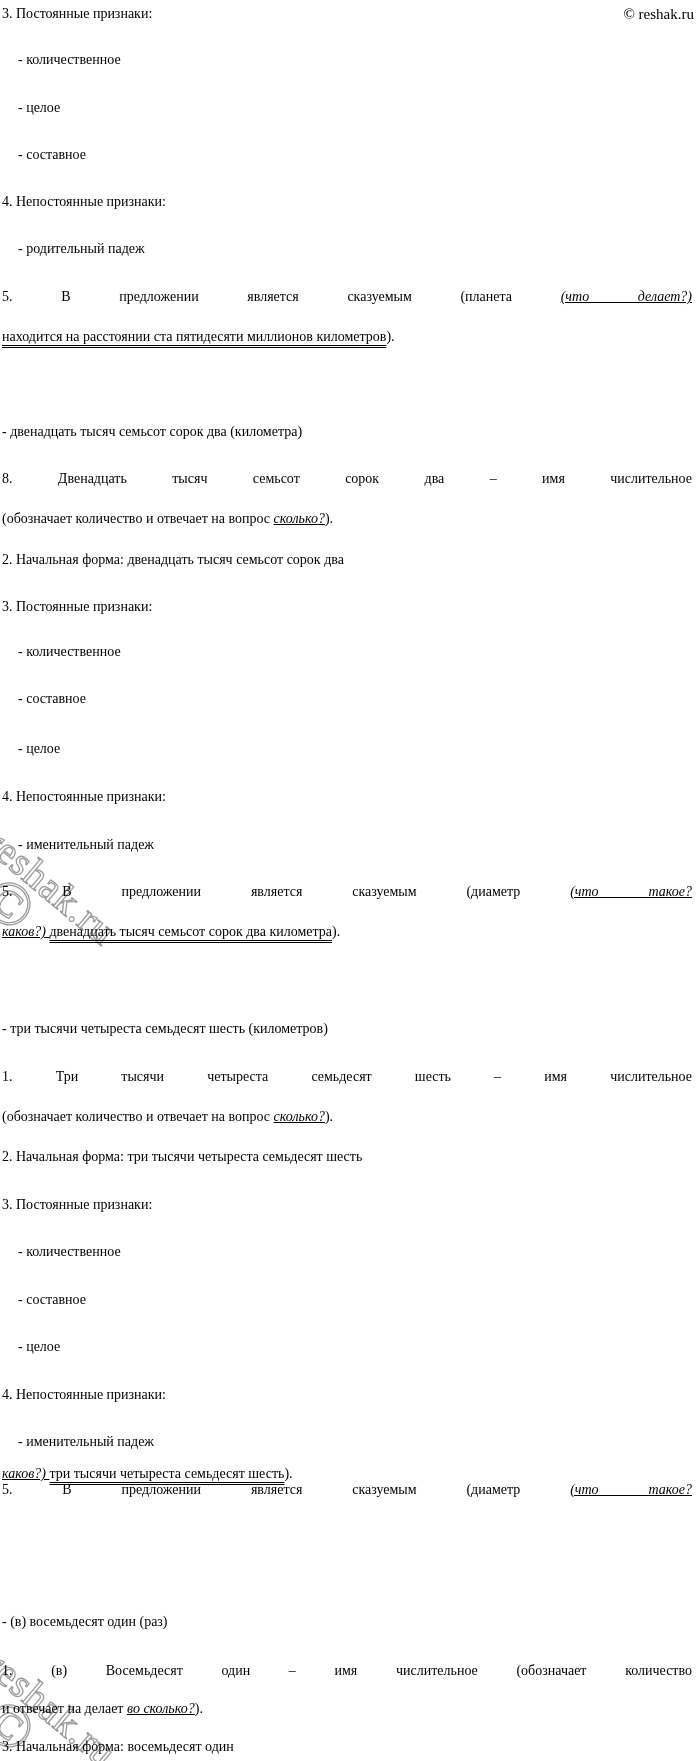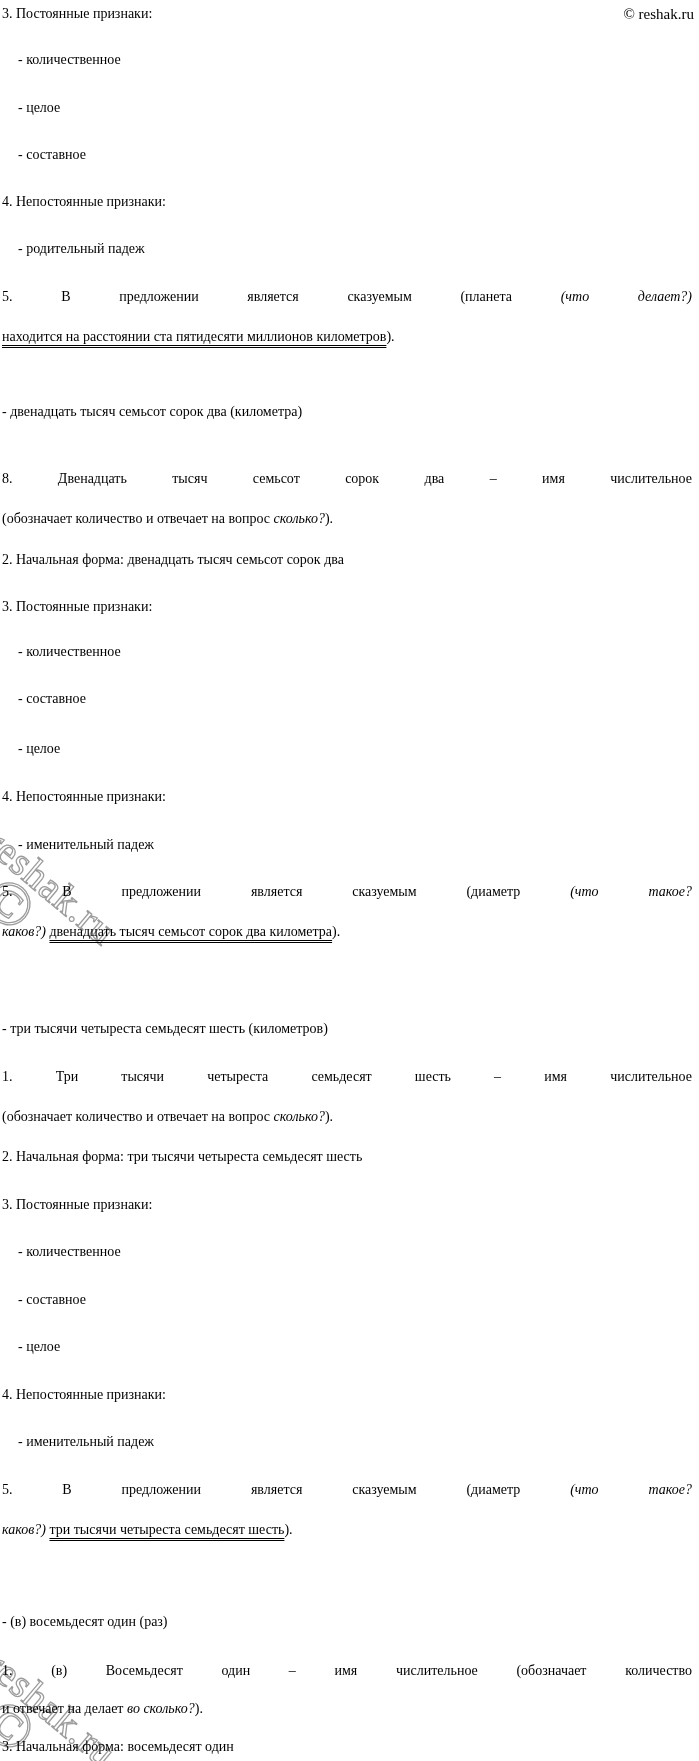--- a/index.html
+++ b/index.html
@@ -9,21 +9,21 @@
     position:relative; overflow:hidden;
     font-family:"Liberation Serif", serif;
   }
   .ln {
     position:absolute; left:2px; width:690px;
     font-size:14px; line-height:27px;
     white-space:nowrap; z-index:1;
   }
   .j { white-space:normal; text-align:justify; text-align-last:justify; }
   .ind { padding-left:16px; }
-  .it { font-style:italic; }
+  .it { font-style:italic;text-decoration:underline; }
   .ul2 {
     text-decoration:underline double #000;
     text-decoration-thickness:1px;
     text-underline-offset:4px;
     text-decoration-skip-ink:none;
   }
   .hdr {
     position:absolute; top:2px; right:5px;
     font-size:15px; line-height:25px; z-index:1;
   }
@@ -48,21 +48,21 @@
 
 <div class="ln" style="top:0px">3. Постоянные признаки:</div>
 <div class="ln ind" style="top:46px">- количественное</div>
 <div class="ln ind" style="top:94px">- целое</div>
 <div class="ln ind" style="top:141px">- составное</div>
 <div class="ln" style="top:188px">4. Непостоянные признаки:</div>
 <div class="ln ind" style="top:235px">- родительный падеж</div>
 <div class="ln j" style="top:283px"><span>5. В предложении является сказуемым (планета </span><span class="it">(что делает?)</span></div>
 <div class="ln" style="top:323px"><span class="ul2">находится на расстоянии ста пятидесяти миллионов километров</span><span>).</span></div>
 
-<div class="ln" style="top:398px">- двенадцать тысяч семьсот сорок два (километра)</div>
+<div class="ln" style="top:418px">- двенадцать тысяч семьсот сорок два (километра)</div>
 <div class="ln j" style="top:465px">8. Двенадцать тысяч семьсот сорок два – имя числительное</div>
 <div class="ln" style="top:505px"><span>(обозначает количество и отвечает на вопрос </span><span class="it">сколько?</span><span>).</span></div>
 <div class="ln" style="top:546px">2. Начальная форма: двенадцать тысяч семьсот сорок два</div>
 <div class="ln" style="top:593px">3. Постоянные признаки:</div>
 <div class="ln ind" style="top:638px">- количественное</div>
 <div class="ln ind" style="top:685px">- составное</div>
 <div class="ln ind" style="top:735px">- целое</div>
 <div class="ln" style="top:783px">4. Непостоянные признаки:</div>
 <div class="ln ind" style="top:831px">- именительный падеж</div>
 <div class="ln j" style="top:878px"><span>5. В предложении является сказуемым (диаметр </span><span class="it">(что такое?</span></div>
@@ -72,18 +72,18 @@
 <div class="ln j" style="top:1063px">1. Три тысячи четыреста семьдесят шесть – имя числительное</div>
 <div class="ln" style="top:1103px"><span>(обозначает количество и отвечает на вопрос </span><span class="it">сколько?</span><span>).</span></div>
 <div class="ln" style="top:1143px">2. Начальная форма: три тысячи четыреста семьдесят шесть</div>
 <div class="ln" style="top:1191px">3. Постоянные признаки:</div>
 <div class="ln ind" style="top:1238px">- количественное</div>
 <div class="ln ind" style="top:1286px">- составное</div>
 <div class="ln ind" style="top:1333px">- целое</div>
 <div class="ln" style="top:1381px">4. Непостоянные признаки:</div>
 <div class="ln ind" style="top:1428px">- именительный падеж</div>
 <div class="ln j" style="top:1476px"><span>5. В предложении является сказуемым (диаметр </span><span class="it">(что такое?</span></div>
-<div class="ln" style="top:1516px"><span class="it">каков?) </span><span class="ul2">три тысячи четыреста семьдесят шесть</span><span>).</span></div>
+<div class="ln" style="top:1460px"><span class="it">каков?) </span><span class="ul2">три тысячи четыреста семьдесят шесть</span><span>).</span></div>
 
 <div class="ln" style="top:1608px">- (в) восемьдесят один (раз)</div>
 <div class="ln j" style="top:1657px">1. (в) Восемьдесят один – имя числительное (обозначает количество</div>
 <div class="ln" style="top:1695px"><span>и отвечает на делает </span><span class="it">во сколько?</span><span>).</span></div>
 <div class="ln" style="top:1733px">3. Начальная форма: восемьдесят один</div>
 
 </body></html>

